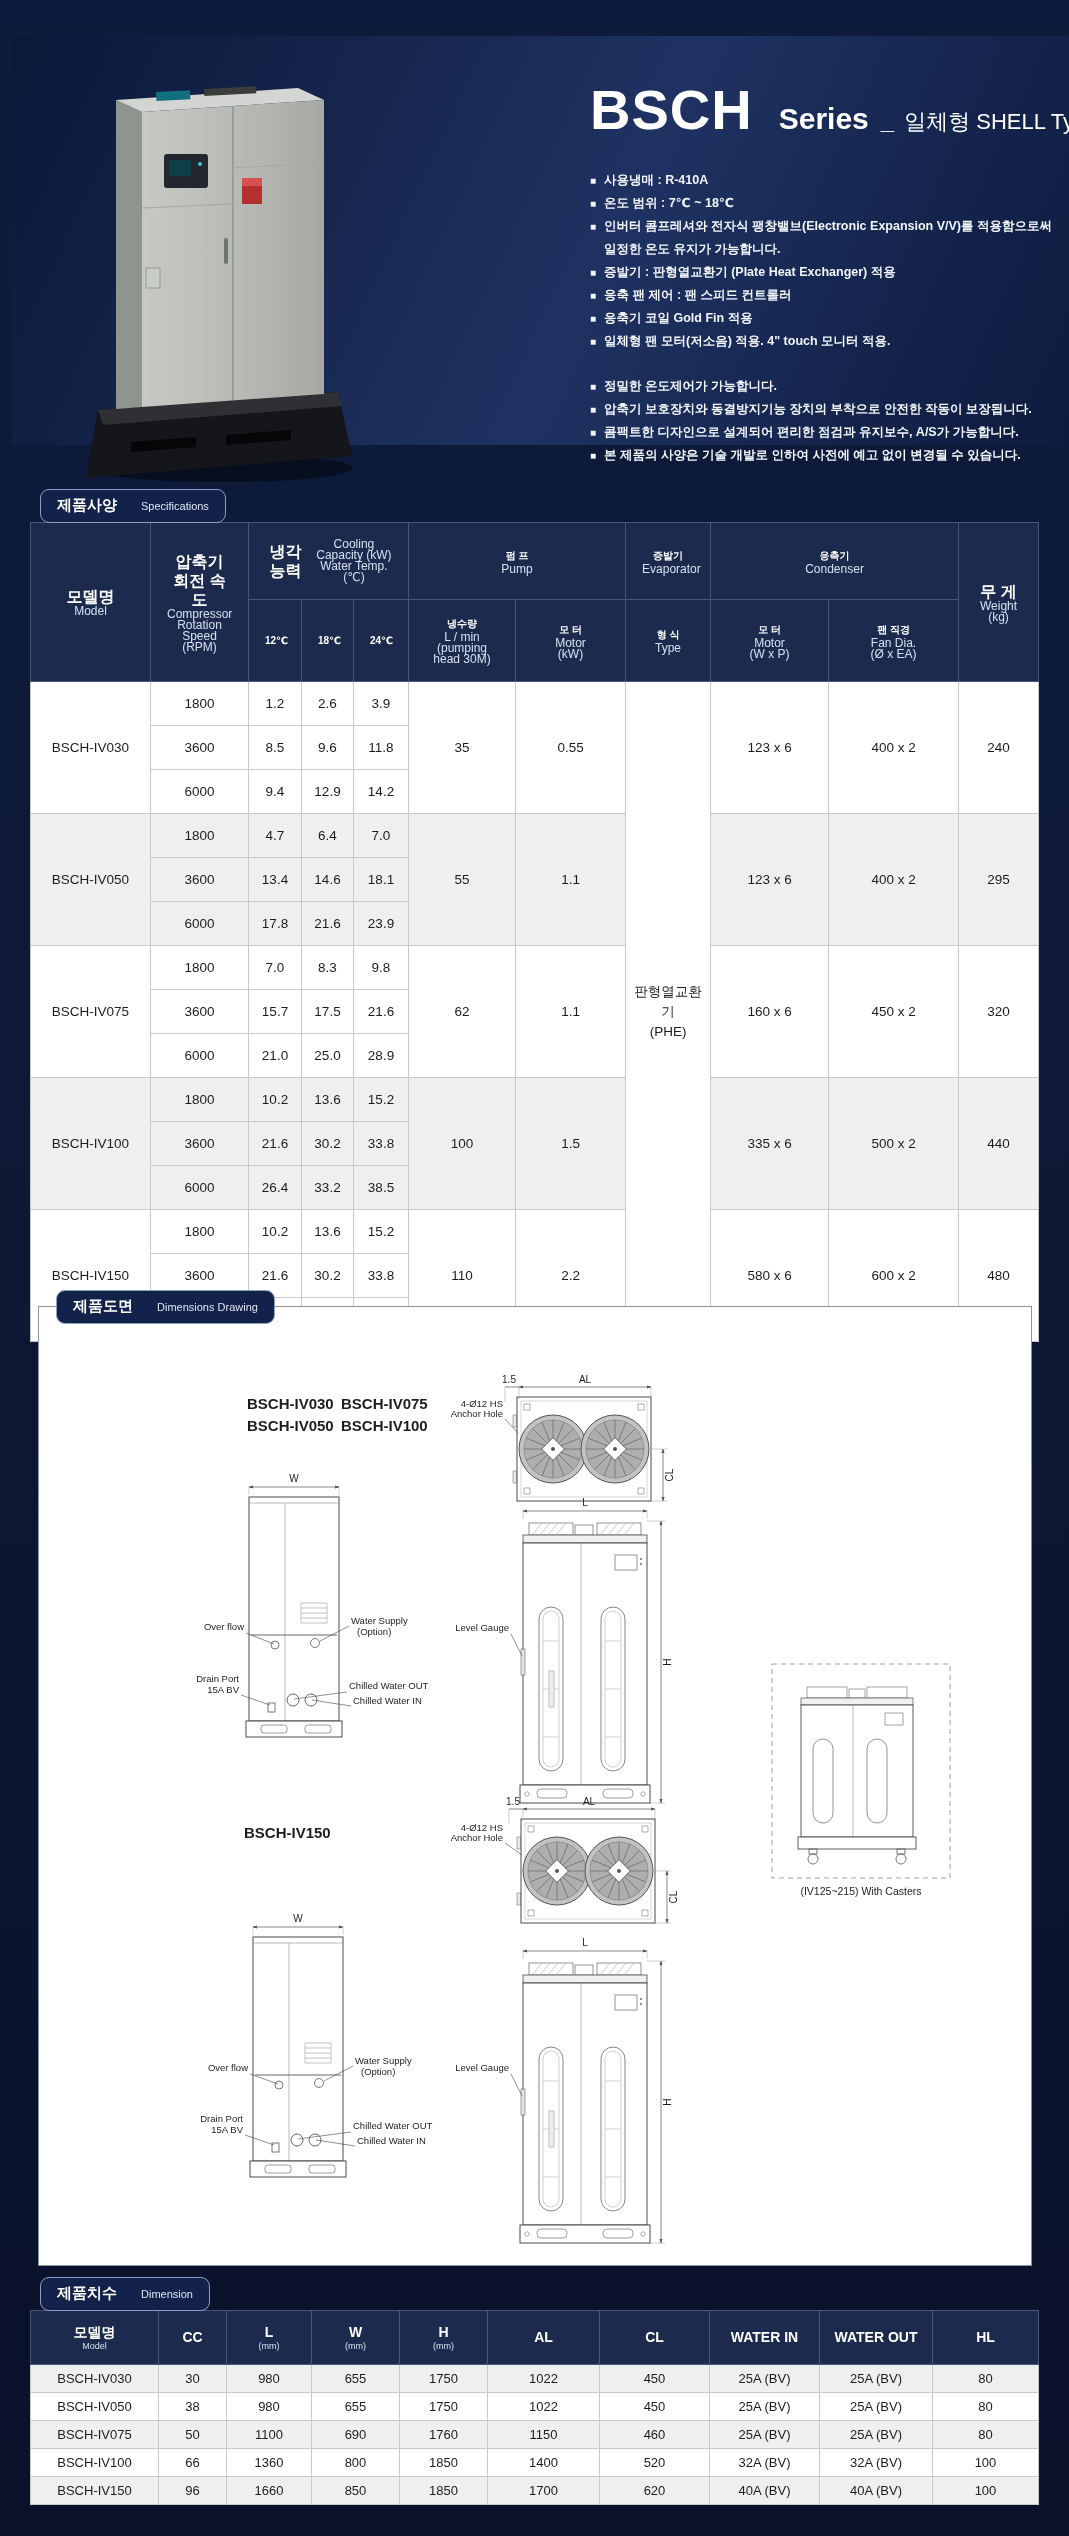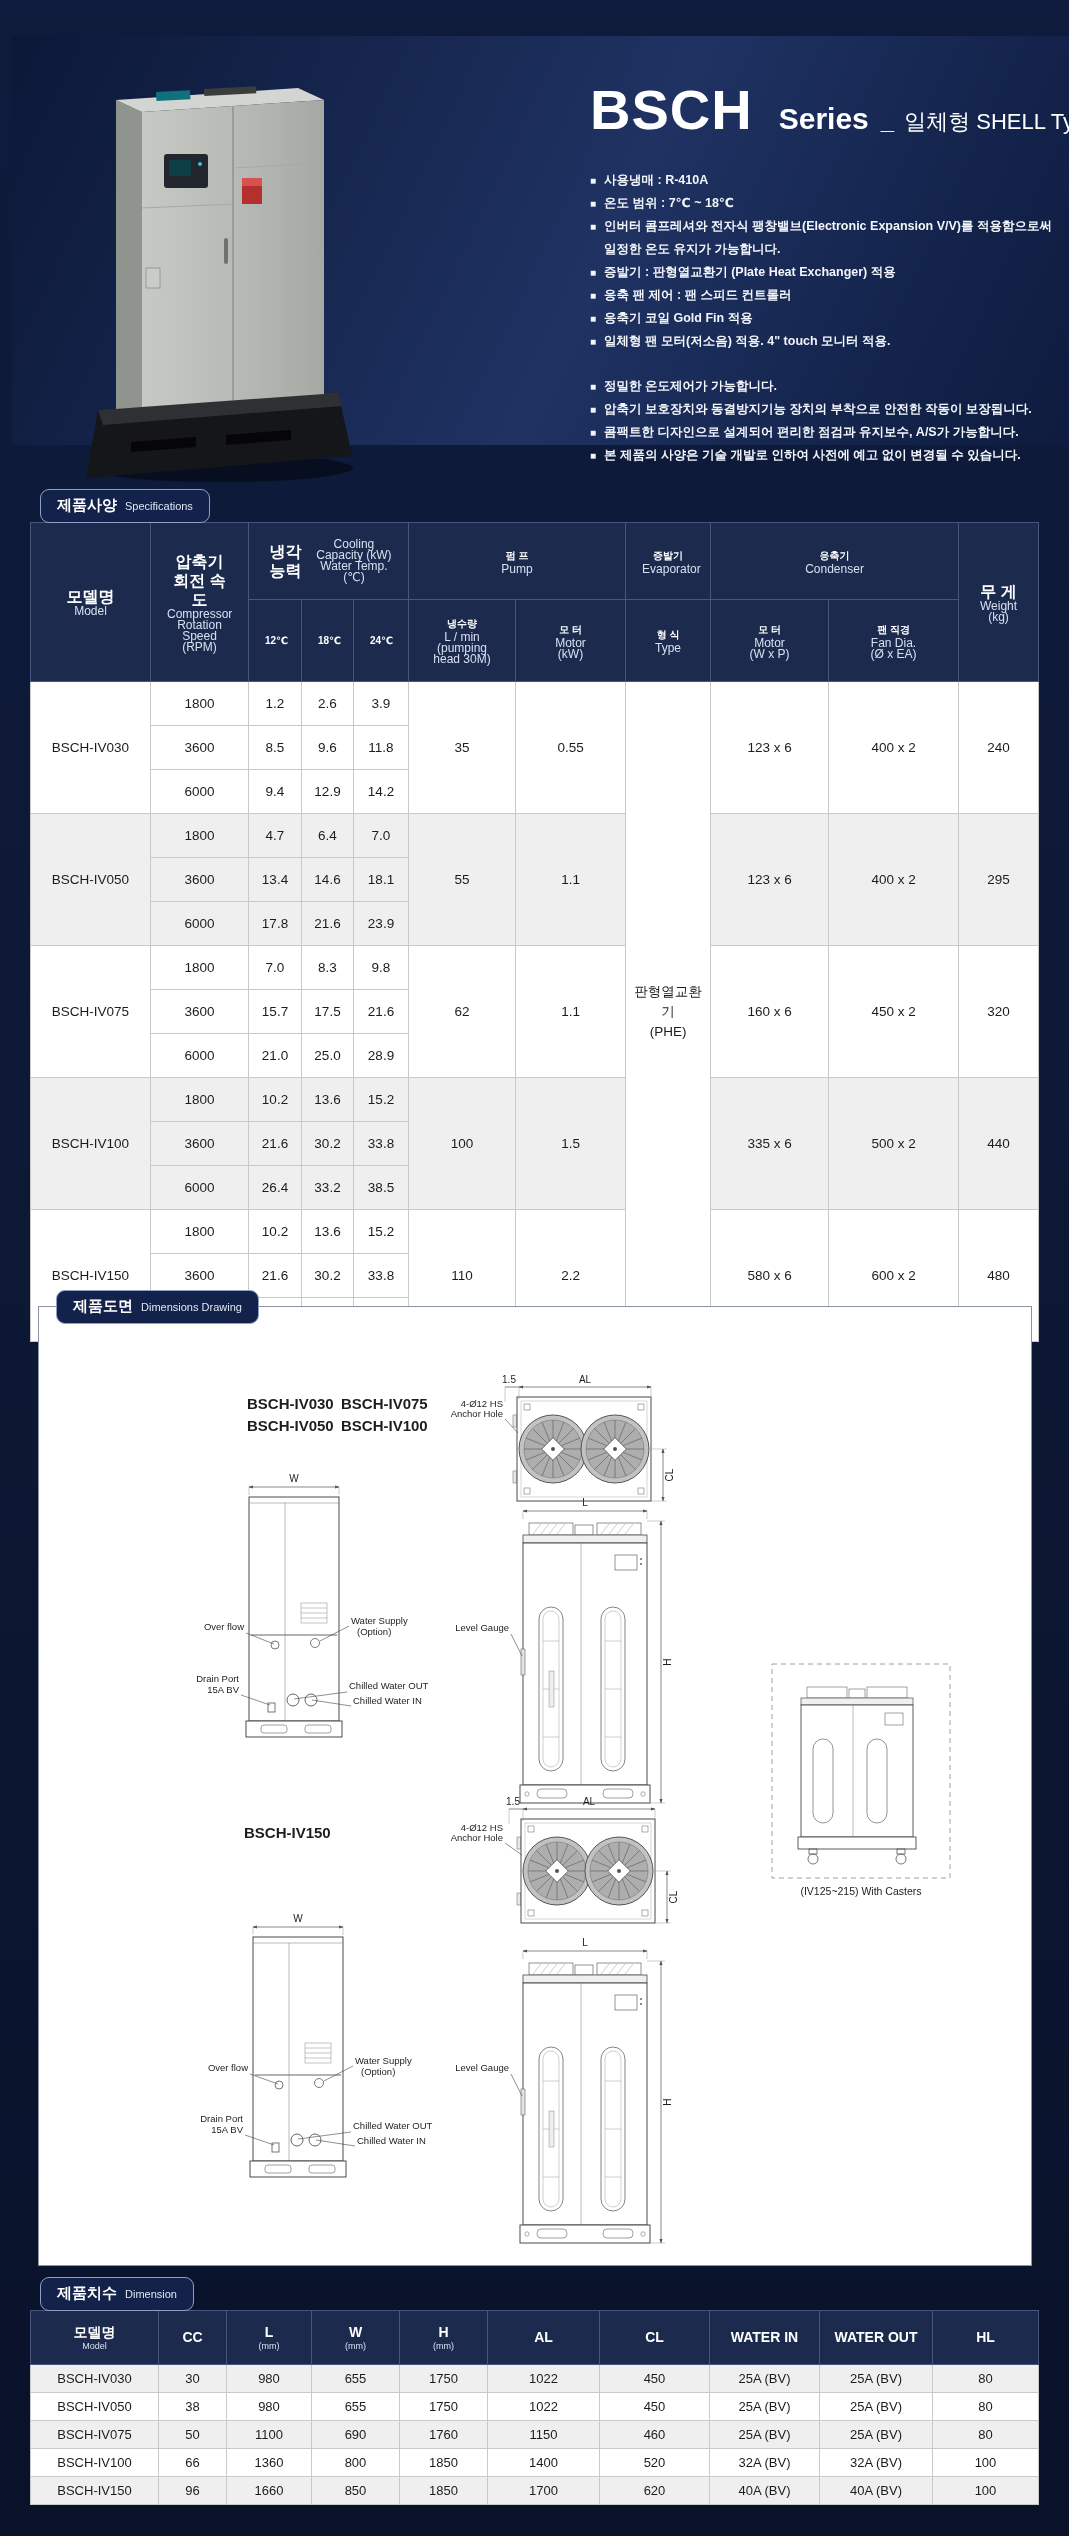--- a/index.html
+++ b/index.html
@@ -16,21 +16,21 @@
   .series{font-size:30px;font-weight:bold;margin-left:26px;}
   .sep{font-size:24px;font-weight:bold;margin-left:12px;}
   .shelltype{font-size:22px;margin-left:10px;}
   .features{position:absolute;left:578px;top:133px;width:470px;}
   .feat{display:flex;gap:8px;line-height:23px;font-size:12.5px;font-weight:bold;color:#f2f5fa;white-space:nowrap;}
   .fmark{font-size:10px;line-height:23px;}
   .fmark.hidden{visibility:hidden;}
   .features2{margin-top:22px;}
   
   .tab{position:absolute;background:#13224a;border:1px solid #8ba0c6;border-radius:9px;
-       color:#fff;display:flex;align-items:baseline;gap:8px;padding:6px 16px 7px;z-index:3;white-space:nowrap;}
+       color:#fff;display:flex;align-items:baseline;gap:24px;padding:6px 16px 7px;z-index:3;white-space:nowrap;}
   .tab .kr{font-size:15px;font-weight:bold;}
   .tab .en{font-size:11px;color:#dfe6f2;}
   
   .spec-wrap{position:absolute;left:30px;top:522px;}
   table{border-collapse:collapse;table-layout:fixed;}
   .spec{width:1008px;}
   .spec thead th{background:#1b2a4d;color:#fff;border:1px solid #46567c;padding:16px;vertical-align:middle;text-align:center;}
   .spec thead tr.h1{height:34px;}
   .spec thead tr.h2{height:40px;}
   .hkr{font-size:16px;font-weight:bold;line-height:19px;}

